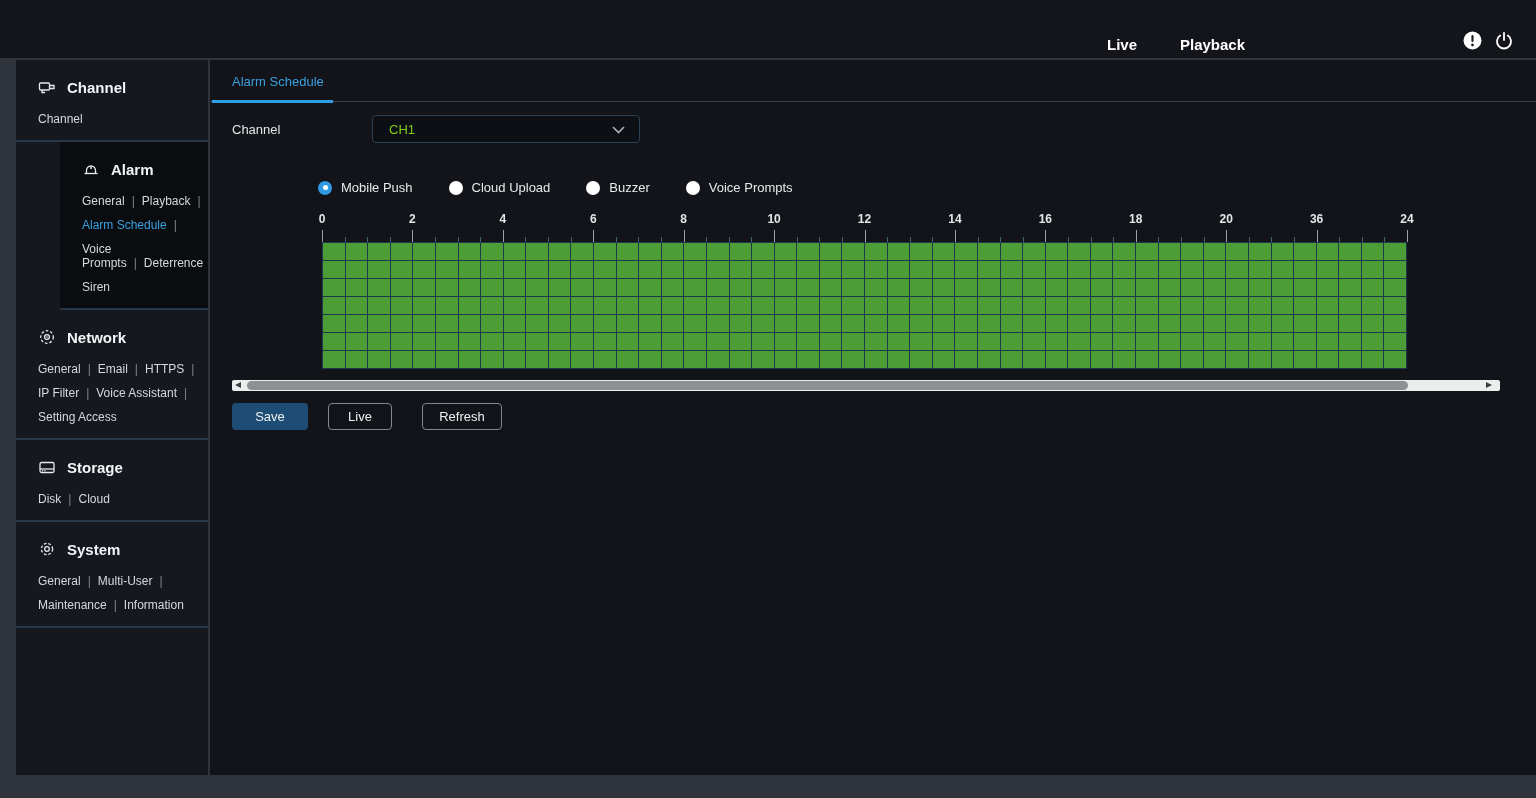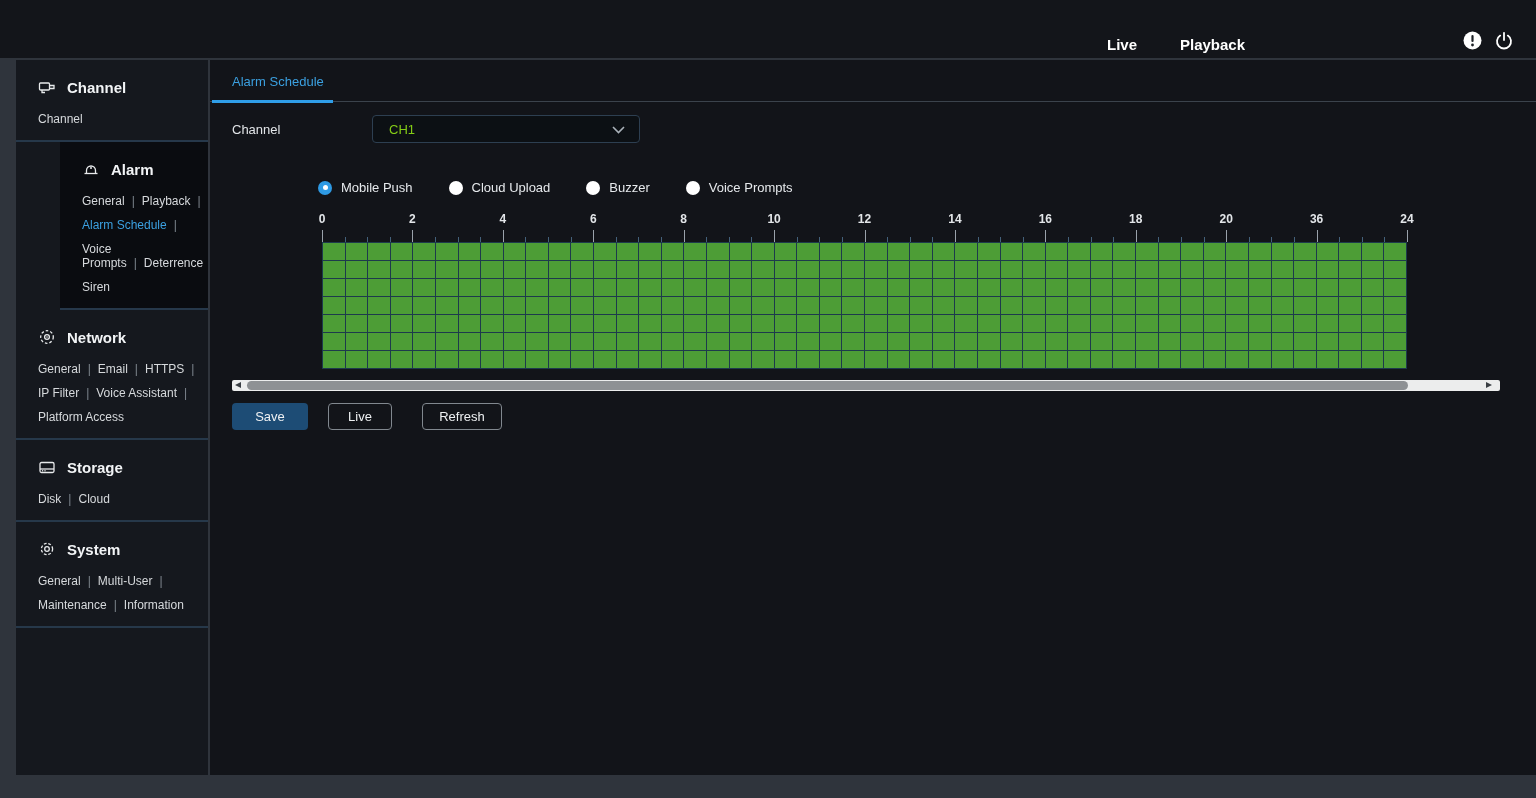--- a/index.html
+++ b/index.html
@@ -137,21 +137,21 @@
           <svg width="18" height="18" viewBox="0 0 18 18">
             <circle cx="9" cy="9" r="6.3" fill="none" stroke="#e8eaec" stroke-width="1.3" stroke-dasharray="2.6 2"></circle>
             <circle cx="9" cy="9" r="2.4" fill="none" stroke="#e8eaec" stroke-width="1.3"></circle>
             <circle cx="9" cy="9" r="0.8" fill="#e8eaec"></circle>
           </svg>
         </span>
         <span class="sb-title">Network</span>
       </div>
       <div class="sb-line"><span class="sb-item">General</span><span class="sb-pipe">|</span><span class="sb-item">Email</span><span class="sb-pipe">|</span><span class="sb-item">HTTPS</span><span class="sb-pipe">|</span></div>
       <div class="sb-line"><span class="sb-item">IP Filter</span><span class="sb-pipe">|</span><span class="sb-item">Voice Assistant</span><span class="sb-pipe">|</span></div>
-      <div class="sb-line"><span class="sb-item">Platform Access</span></div>
+      <div class="sb-line"><span class="sb-item">Setting Access</span></div>
     </div>
     <div class="sb-section">
       <div class="sb-head">
         <span>
           <svg width="18" height="17" viewBox="0 0 18 17">
             <rect x="2" y="3.5" width="14" height="10" rx="1.5" fill="none" stroke="#e8eaec" stroke-width="1.3"></rect>
             <path d="M2 10 h14" fill="none" stroke="#e8eaec" stroke-width="1.3"></path>
             <circle cx="4.6" cy="11.8" r="0.7" fill="#e8eaec"></circle>
             <circle cx="7" cy="11.8" r="0.7" fill="#e8eaec"></circle>
           </svg>

